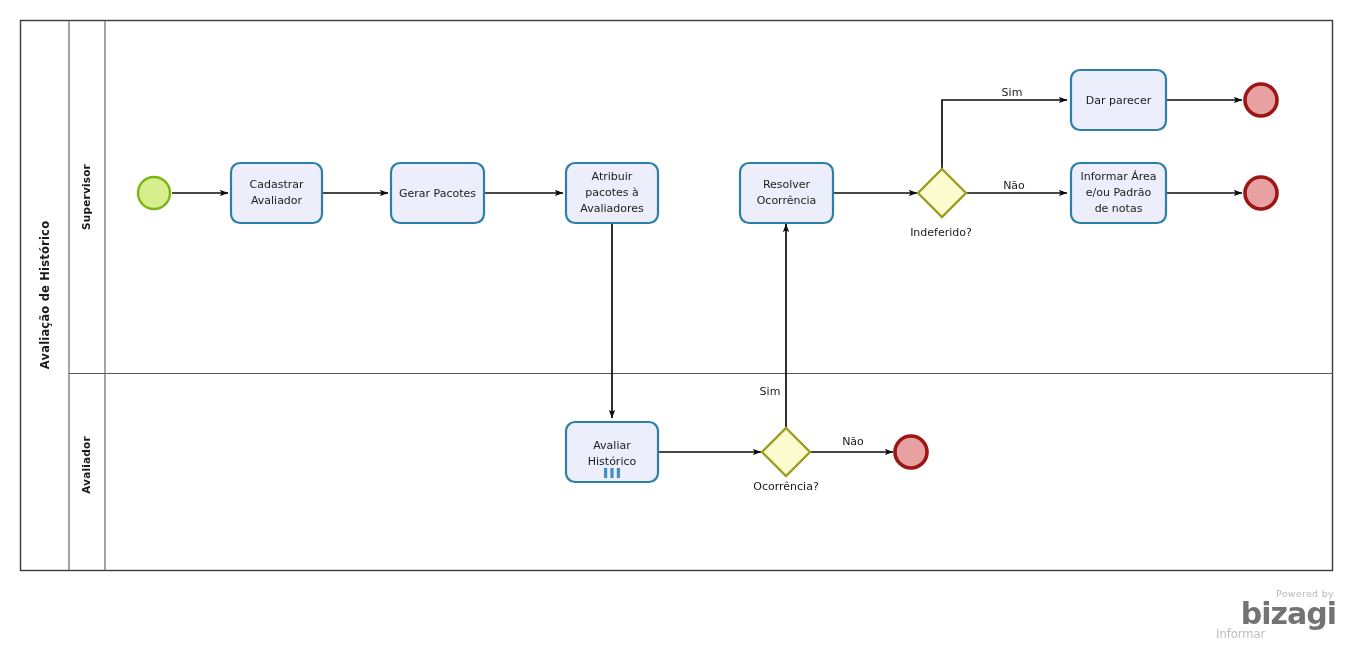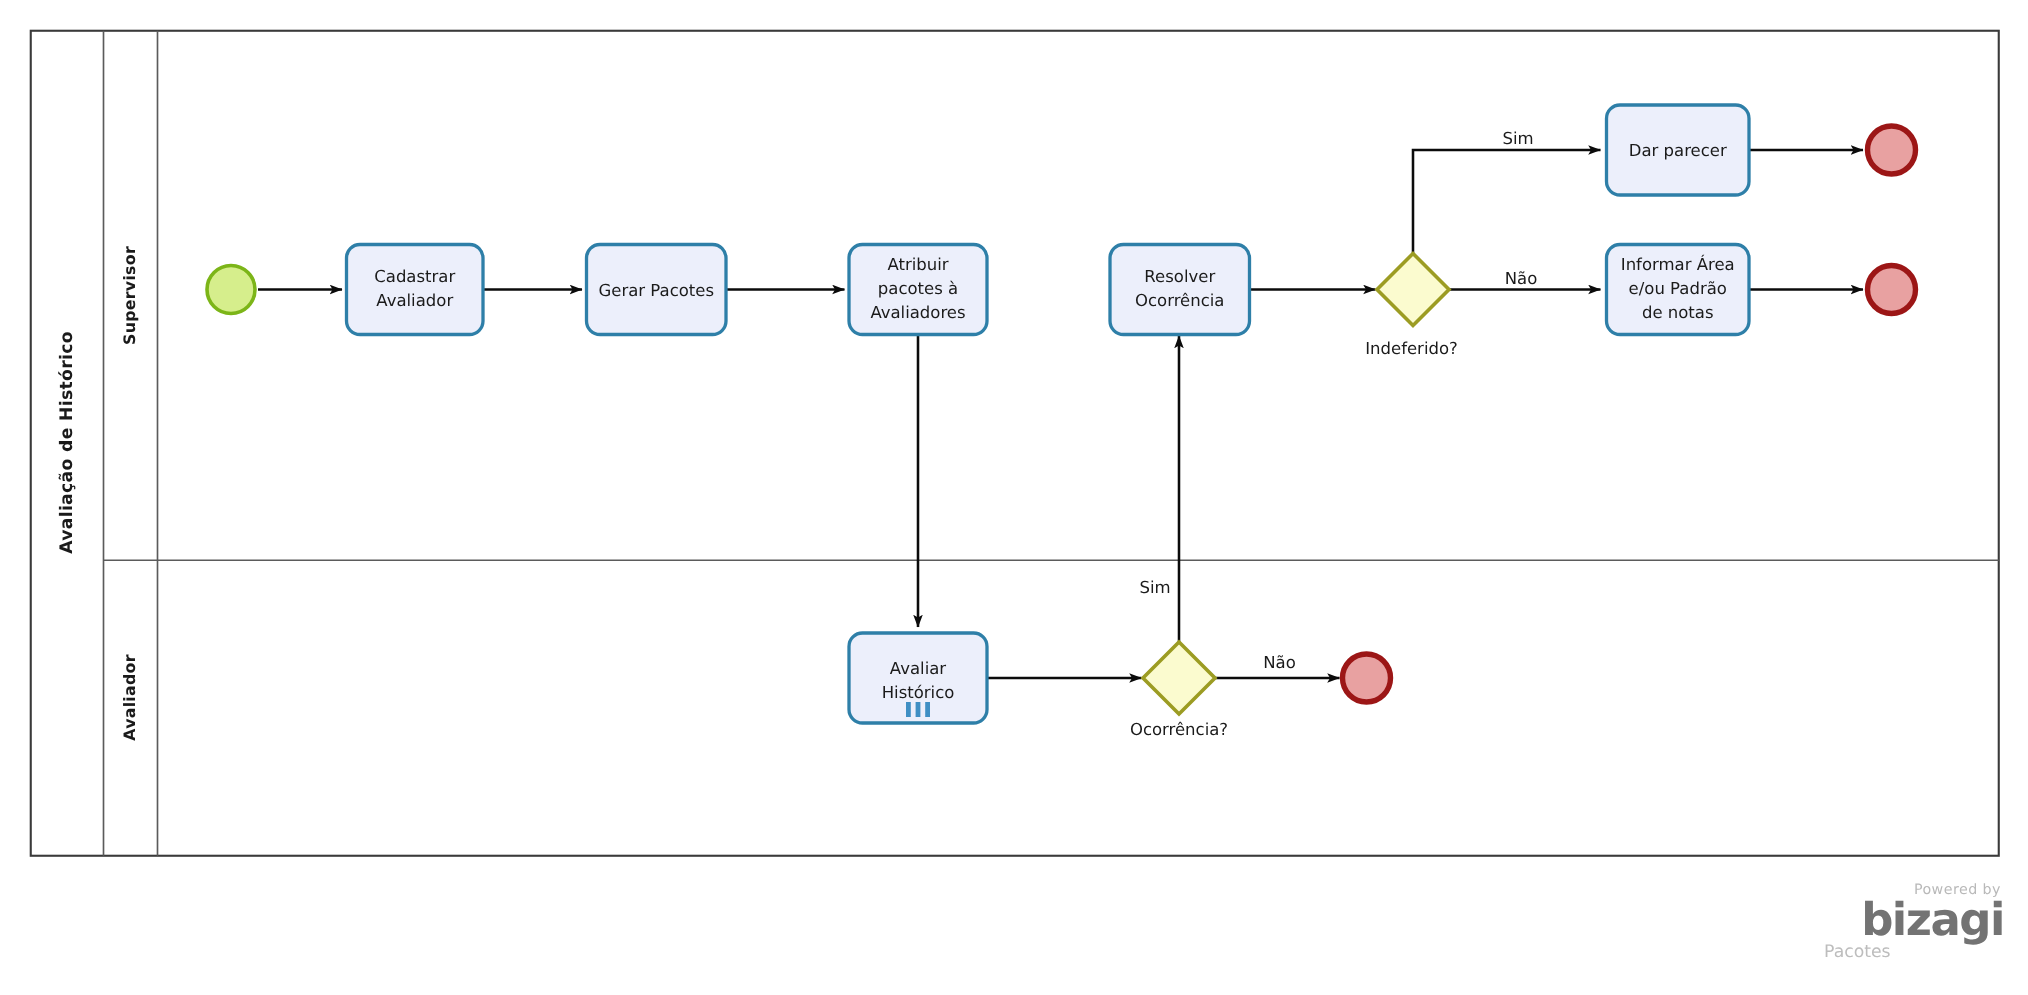--- a/index.html
+++ b/index.html
@@ -256,16 +256,16 @@
     <g>
       <polygon class="gateway-shape" points="786,428 810,452 786,476 762,452"></polygon>
       <text class="gateway-label" x="786" y="490">Ocorrência?</text>
     </g>
 
   </svg>
 
   <div id="watermark">
     <div class="powered">Powered by</div>
     <div class="brand">bizagi</div>
-    <div class="modeler">Pacotes</div>
+    <div class="modeler">Informar</div>
   </div>
 
 </div>
 
 </body></html>

